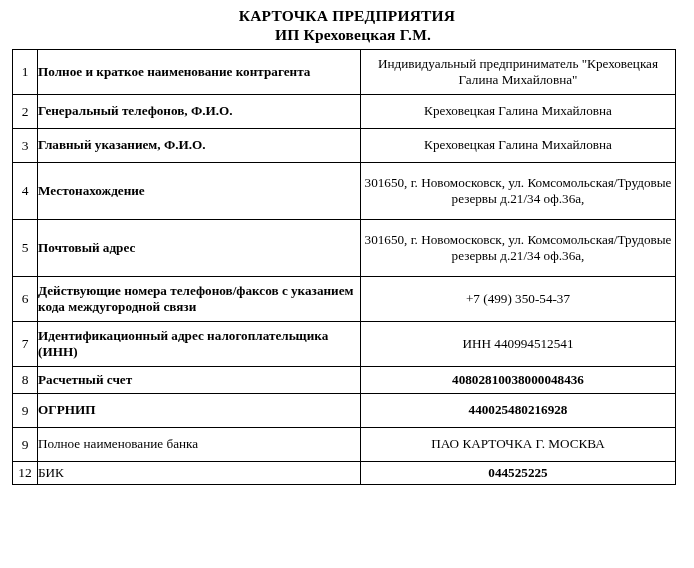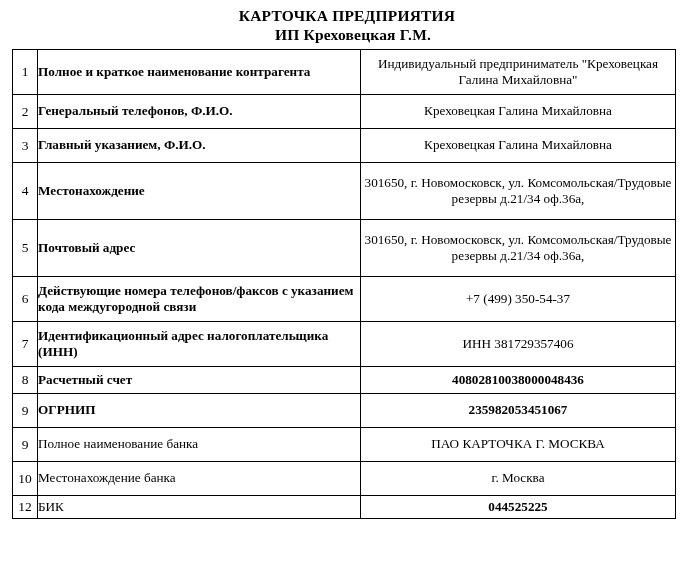--- a/index.html
+++ b/index.html
@@ -127,41 +127,36 @@
           <td class="val n">301650, г. Новомосковск, ул. Комсомольская/Трудовые резервы д.21/34 оф.36а,</td>
         </tr>
         <tr class="r-tall">
           <td class="num">6</td>
           <td class="lab b">Действующие номера телефонов/факсов с указанием кода междугородной связи</td>
           <td class="val n">+7 (499) 350-54-37</td>
         </tr>
         <tr class="r-tall">
           <td class="num">7</td>
           <td class="lab b">Идентификационный адрес налогоплательщика (ИНН)</td>
-          <td class="val n">ИНН 381729357406</td>
+          <td class="val n">ИНН 440994512541</td>
         </tr>
         <tr class="r-short">
           <td class="num">8</td>
           <td class="lab b">Расчетный счет</td>
           <td class="val b">40802810038000048436</td>
         </tr>
         <tr class="r-mid">
           <td class="num">9</td>
           <td class="lab b">ОГРНИП</td>
-          <td class="val b">235982053451067</td>
+          <td class="val b">440025480216928</td>
         </tr>
         <tr class="r-mid">
           <td class="num">9</td>
           <td class="lab n">Полное наименование банка</td>
           <td class="val n">ПАО КАРТОЧКА Г. МОСКВА</td>
-        </tr>
-        <tr class="r-mid">
-          <td class="num">10</td>
-          <td class="lab n">Местонахождение банка</td>
-          <td class="val n">г. Москва</td>
         </tr>
         <tr class="r-tight">
           <td class="num">12</td>
           <td class="lab n">БИК</td>
           <td class="val b">044525225</td>
         </tr>
       </tbody>
     </table>
   </div>
 

